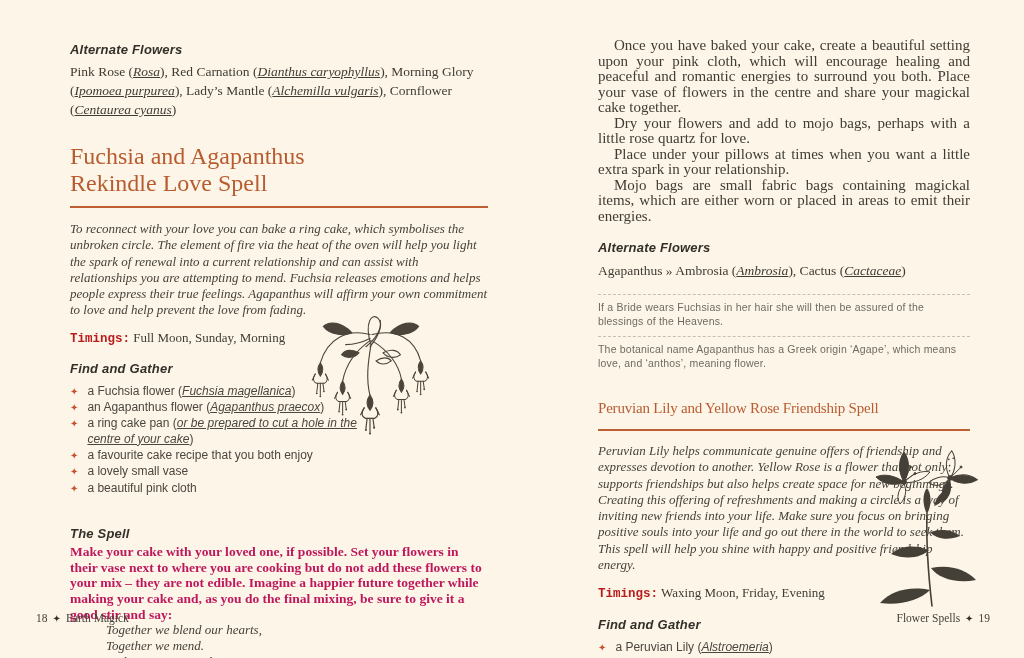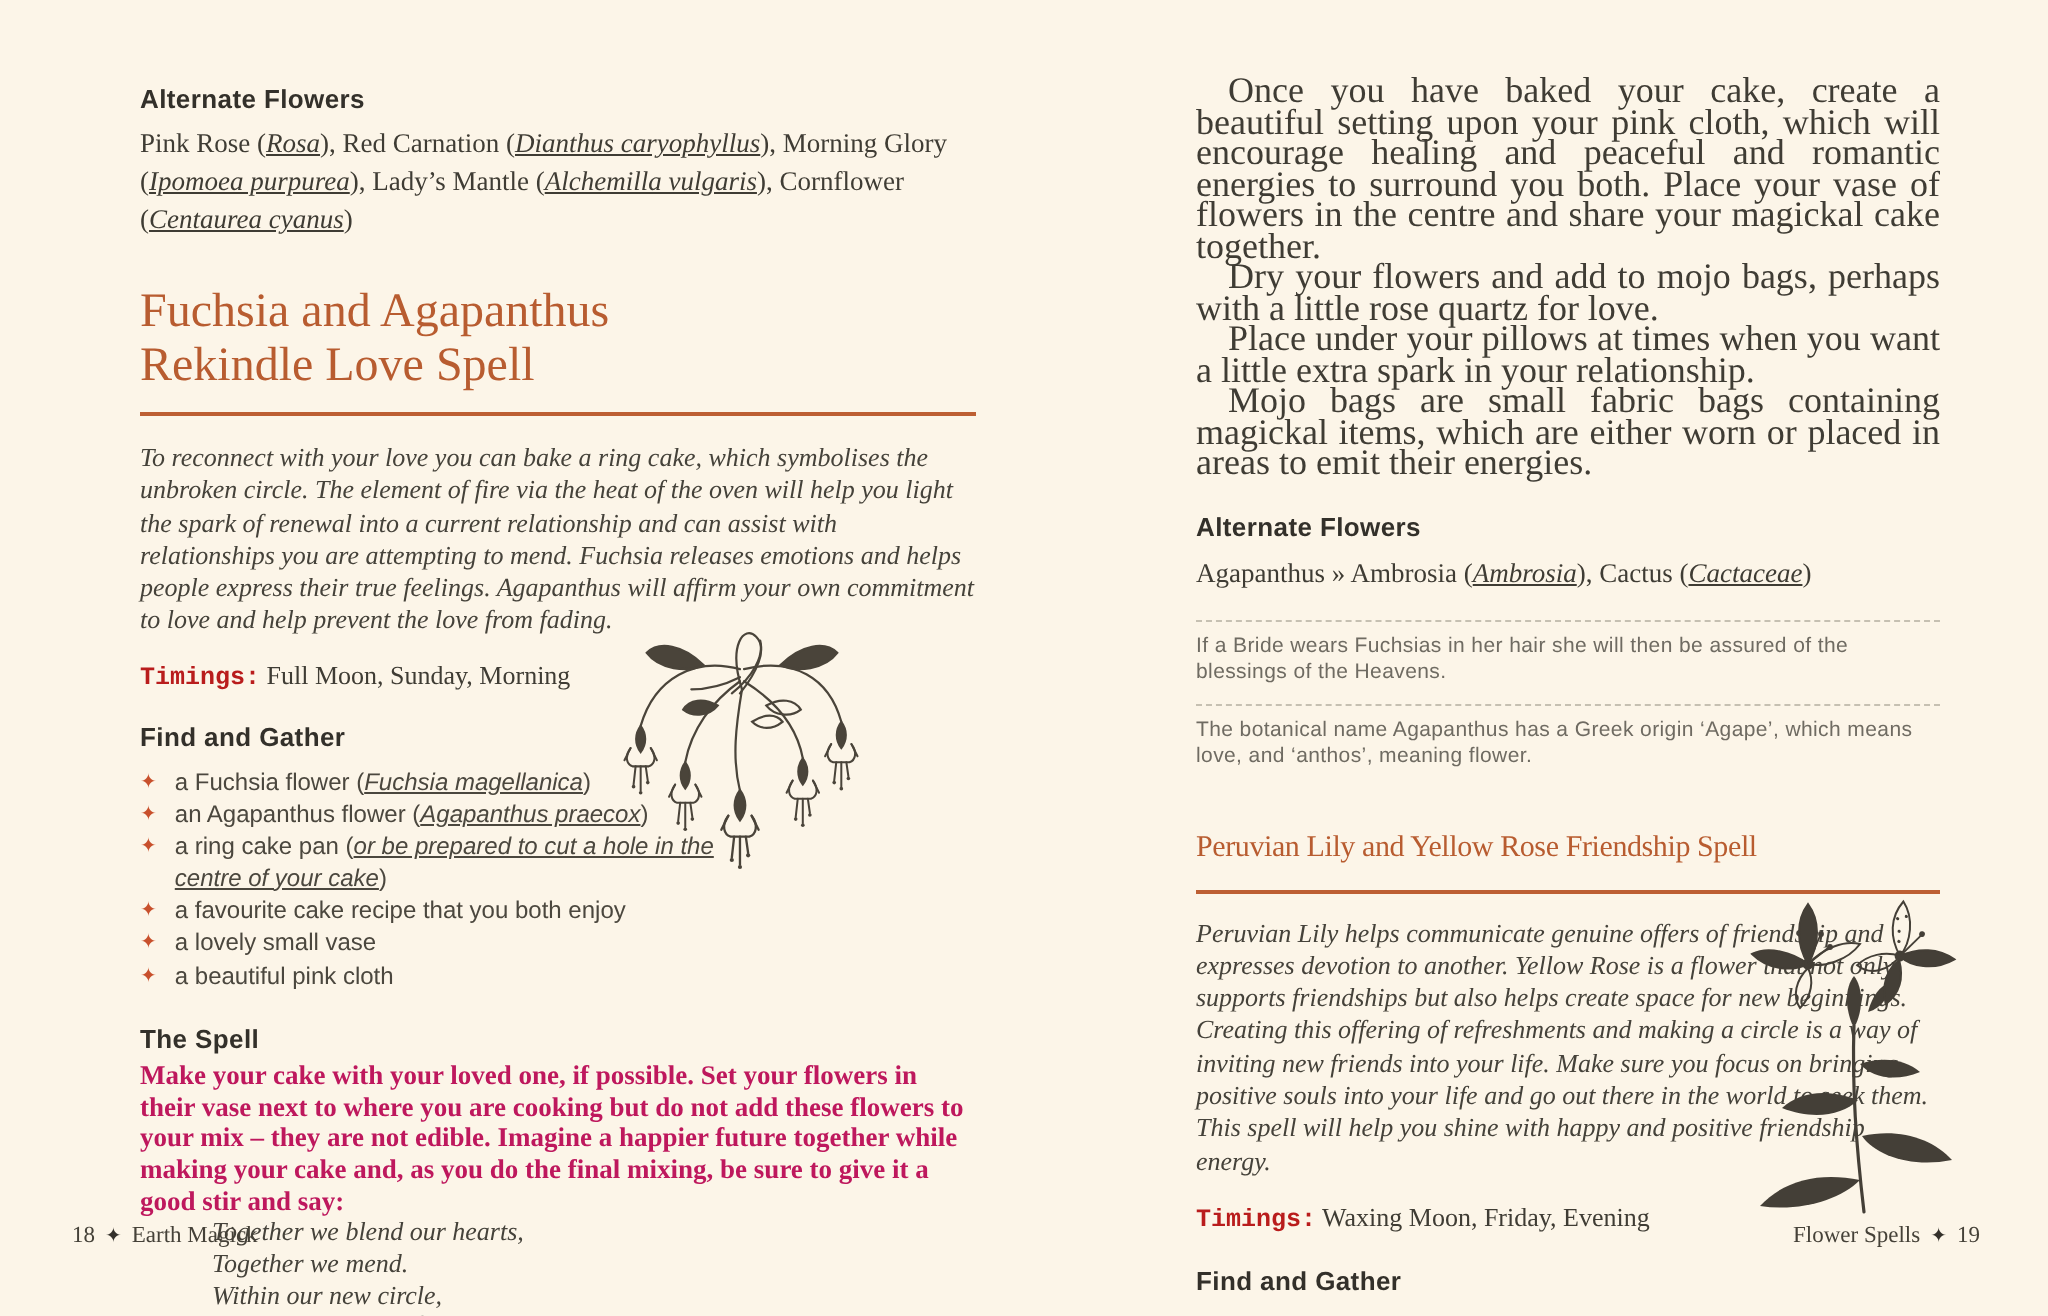--- a/index.html
+++ b/index.html
@@ -7,21 +7,21 @@
     width:1024px;height:658px;position:relative;overflow:hidden;
     background:#fcf5e8;
     font-family:"Liberation Serif", serif;
   }
   .col{position:absolute;}
   .lp{top:42px;left:70px;width:418px;}
   .rp{top:38px;left:598px;width:372px;}
 
   .sans-head{
     font-family:"Liberation Sans", sans-serif;
-    font-size:13px;font-weight:700;color:#33302a;letter-spacing:.2px;margin:0;
+    font-size:13px;font-weight:700;color:#33302a;letter-spacing:.2px;margin:0;font-style:italic;
   }
   .serif-p{font-size:13.5px;line-height:19px;color:#3f3c34;margin:5px 0 0;}
   .it{font-style:italic;text-decoration:underline;}
 
   .spell-title{
     font-family:"Liberation Serif", serif;font-weight:400;
     color:#b85c30;font-size:24px;line-height:27px;margin:24px 0 0;
   }
   .spell-title-one{
     font-family:"Liberation Serif", serif;font-weight:400;
@@ -43,21 +43,21 @@
     display:flex;gap:9px;align-items:flex-start;
     font-family:"Liberation Sans", sans-serif;font-size:12px;
     line-height:15.3px;color:#4b473e;margin:0 0 1px;
   }
   .bullet{color:#c8502c;font-size:10px;line-height:15.3px;flex:0 0 auto;}
   .lp ul.gather{width:300px;}
 
   .spell-body{font-size:13.5px;line-height:15.7px;color:#be185d;margin:3px 0 0;font-weight:bold;}
   .verse{font-style:italic;font-size:13px;line-height:15.7px;color:#45423a;margin:0;padding-left:36px;}
 
-  .rp .bodyblock p{margin:0;text-indent:16px;text-align:justify;font-size:18px;line-height:15.5px;color:#3f3c34;}
+  .rp .bodyblock p{margin:0;text-indent:16px;text-align:justify;font-size:15px;line-height:15.5px;color:#3f3c34;}
   .altline{font-size:13.5px;line-height:19px;color:#3f3c34;margin:0;}
   .altlines{margin-top:6px;}
 
   .dash{border:none;border-top:1px dashed #c6c0b2;margin:0;}
   .d1{margin-top:14px;}
   .d2{margin-top:8px;}
   .note{
     font-family:"Liberation Sans", sans-serif;font-size:10.5px;line-height:13.5px;
     color:#6f6b62;letter-spacing:.2px;margin:6px 0 0;
   }
@@ -68,21 +68,21 @@
   }
   .footer-left{left:36px;}
   .footer-right{right:34px;}
   .fstar{font-size:10px;color:#33302a;}
 
   .illus{position:absolute;}
   .illus-fuchsia{left:295px;top:303px;width:152px;height:132px;}
   .illus-lily{left:845px;top:440px;width:162px;height:170px;}
 
   .mt16{margin-top:16px;}
-  .mt13{margin-top:16px;}
+  .mt13{margin-top:30px;}
   .mt12{margin-top:12px;}
   .find-head-l{margin-top:15px;}
 </style>
 </head>
 <body>
 
 <div class="col lp">
 
   <h3 class="sans-head">Alternate Flowers</h3>
   <p class="serif-p"><span>Pink Rose (</span><span class="it">Rosa</span><span>), Red Carnation (</span><span class="it">Dianthus caryophyllus</span><span>), Morning Glory (</span><span class="it">Ipomoea purpurea</span><span>), Lady’s Mantle (</span><span class="it">Alchemilla vulgaris</span><span>), Cornflower (</span><span class="it">Centaurea cyanus</span><span>)</span></p>

